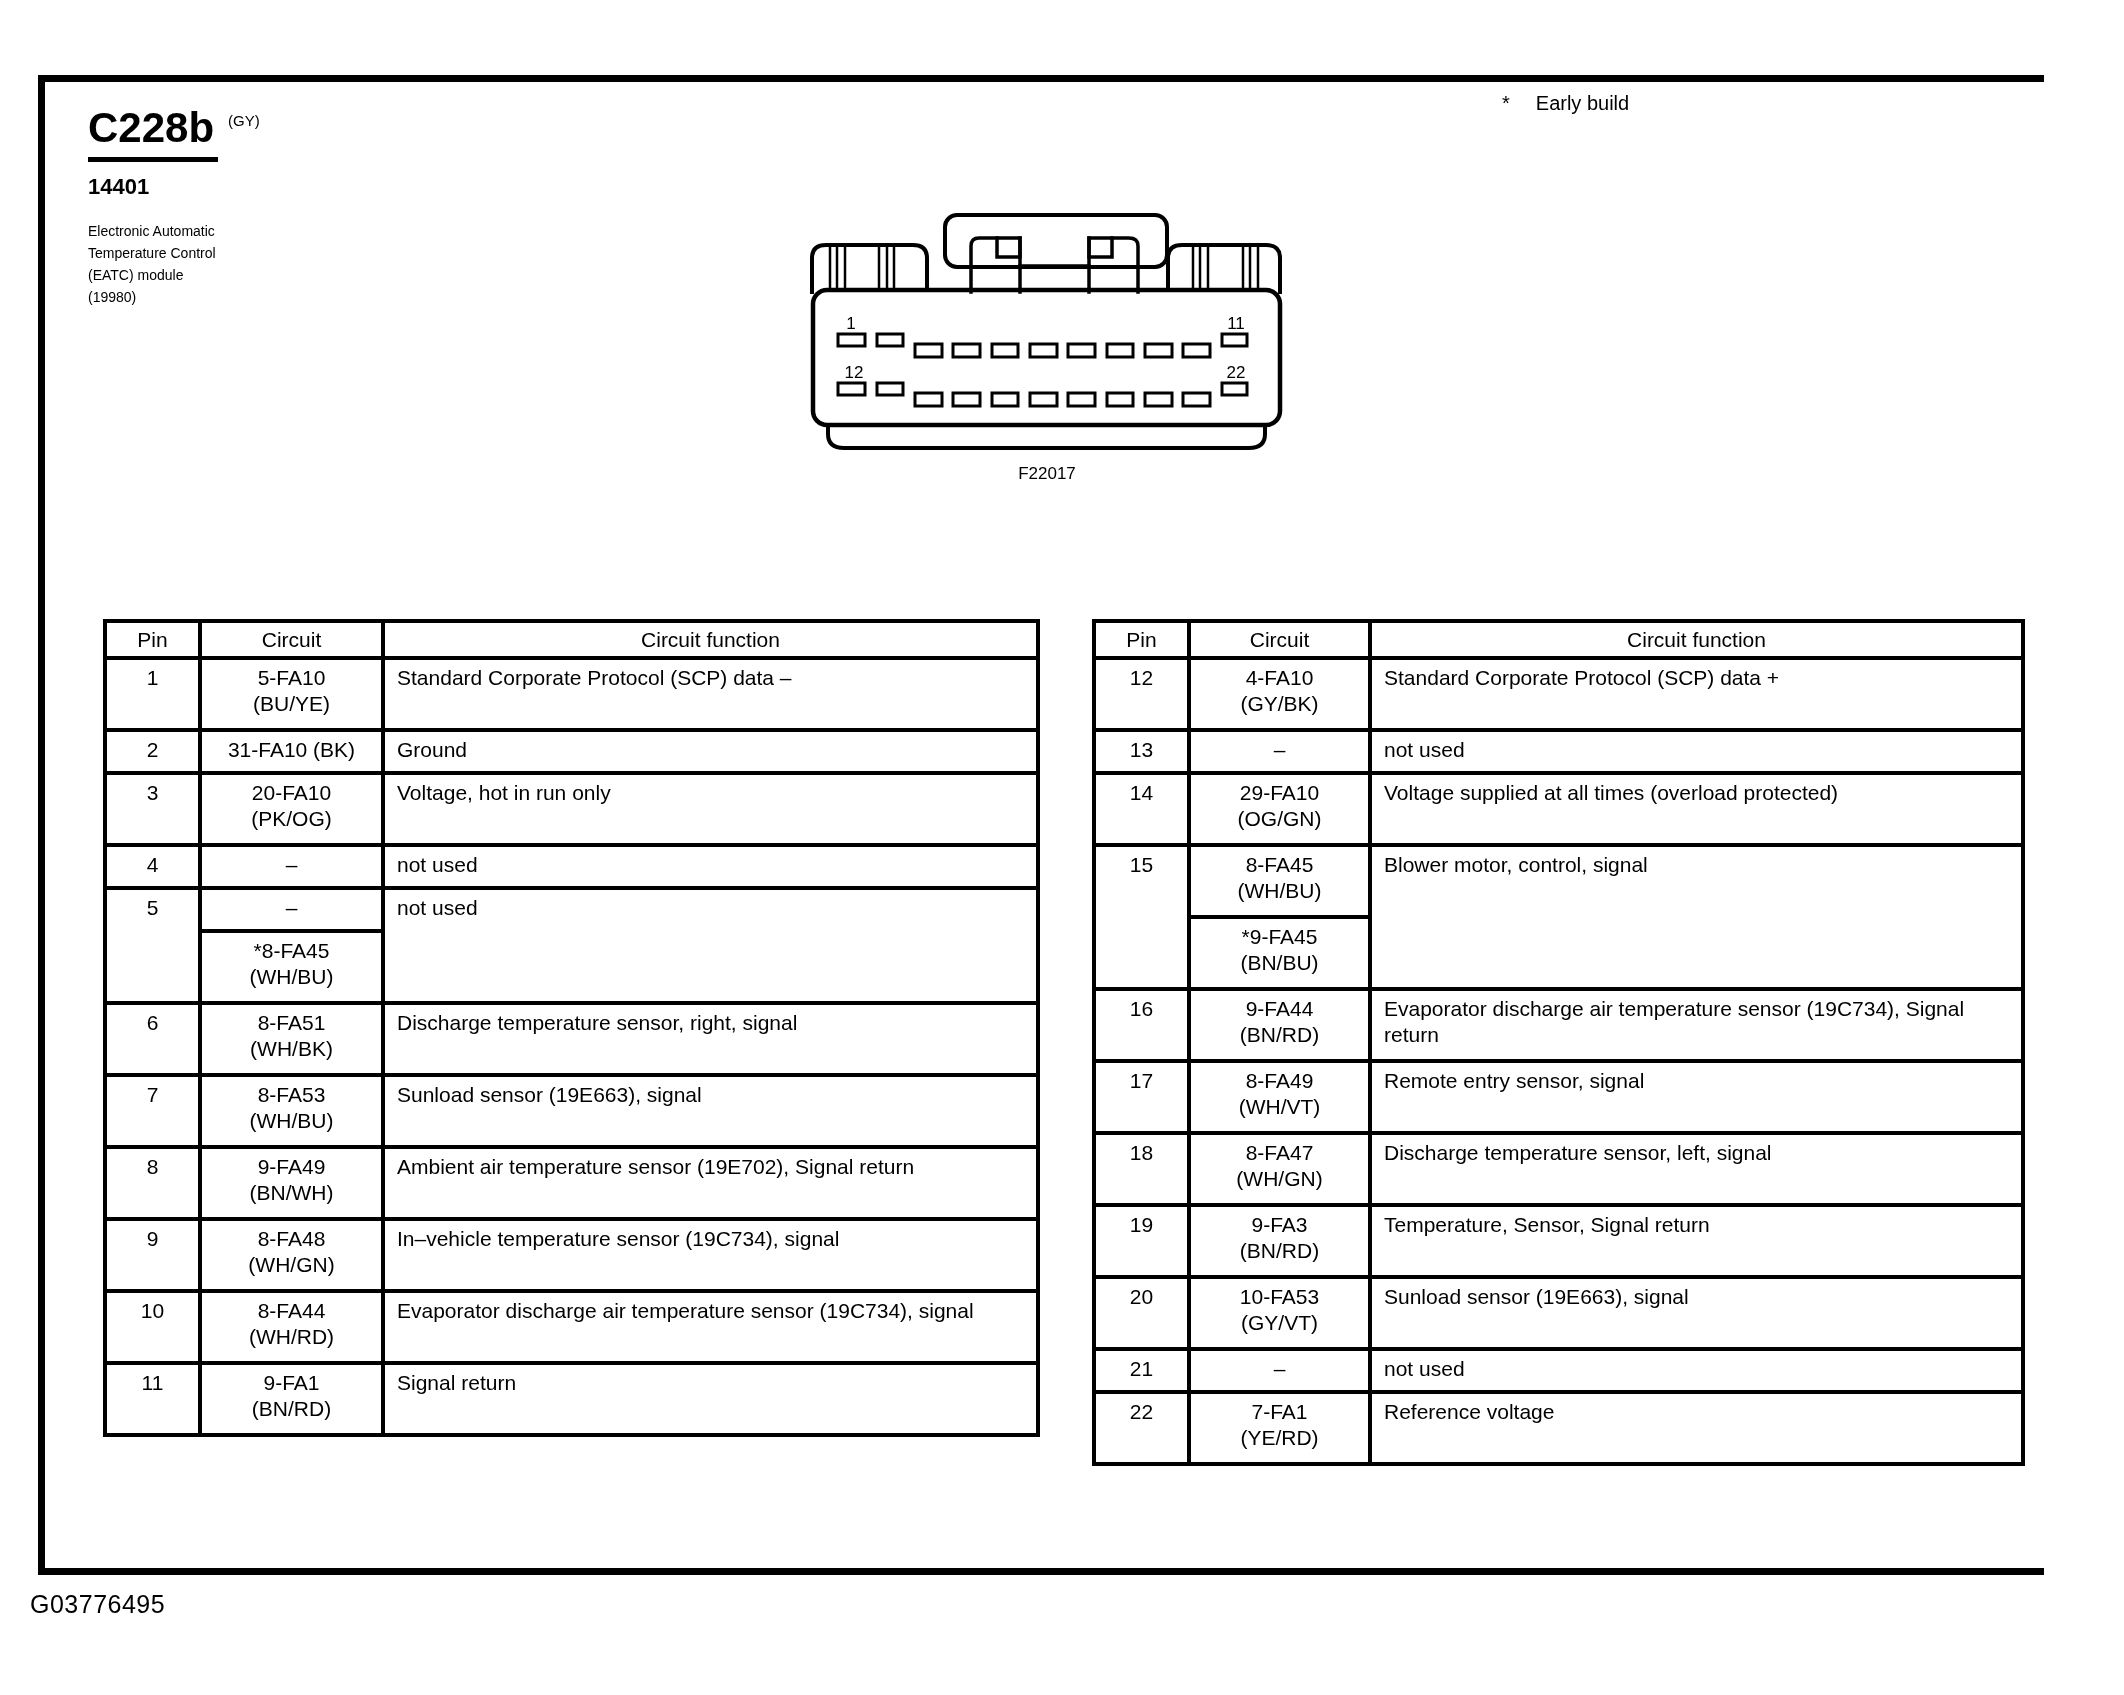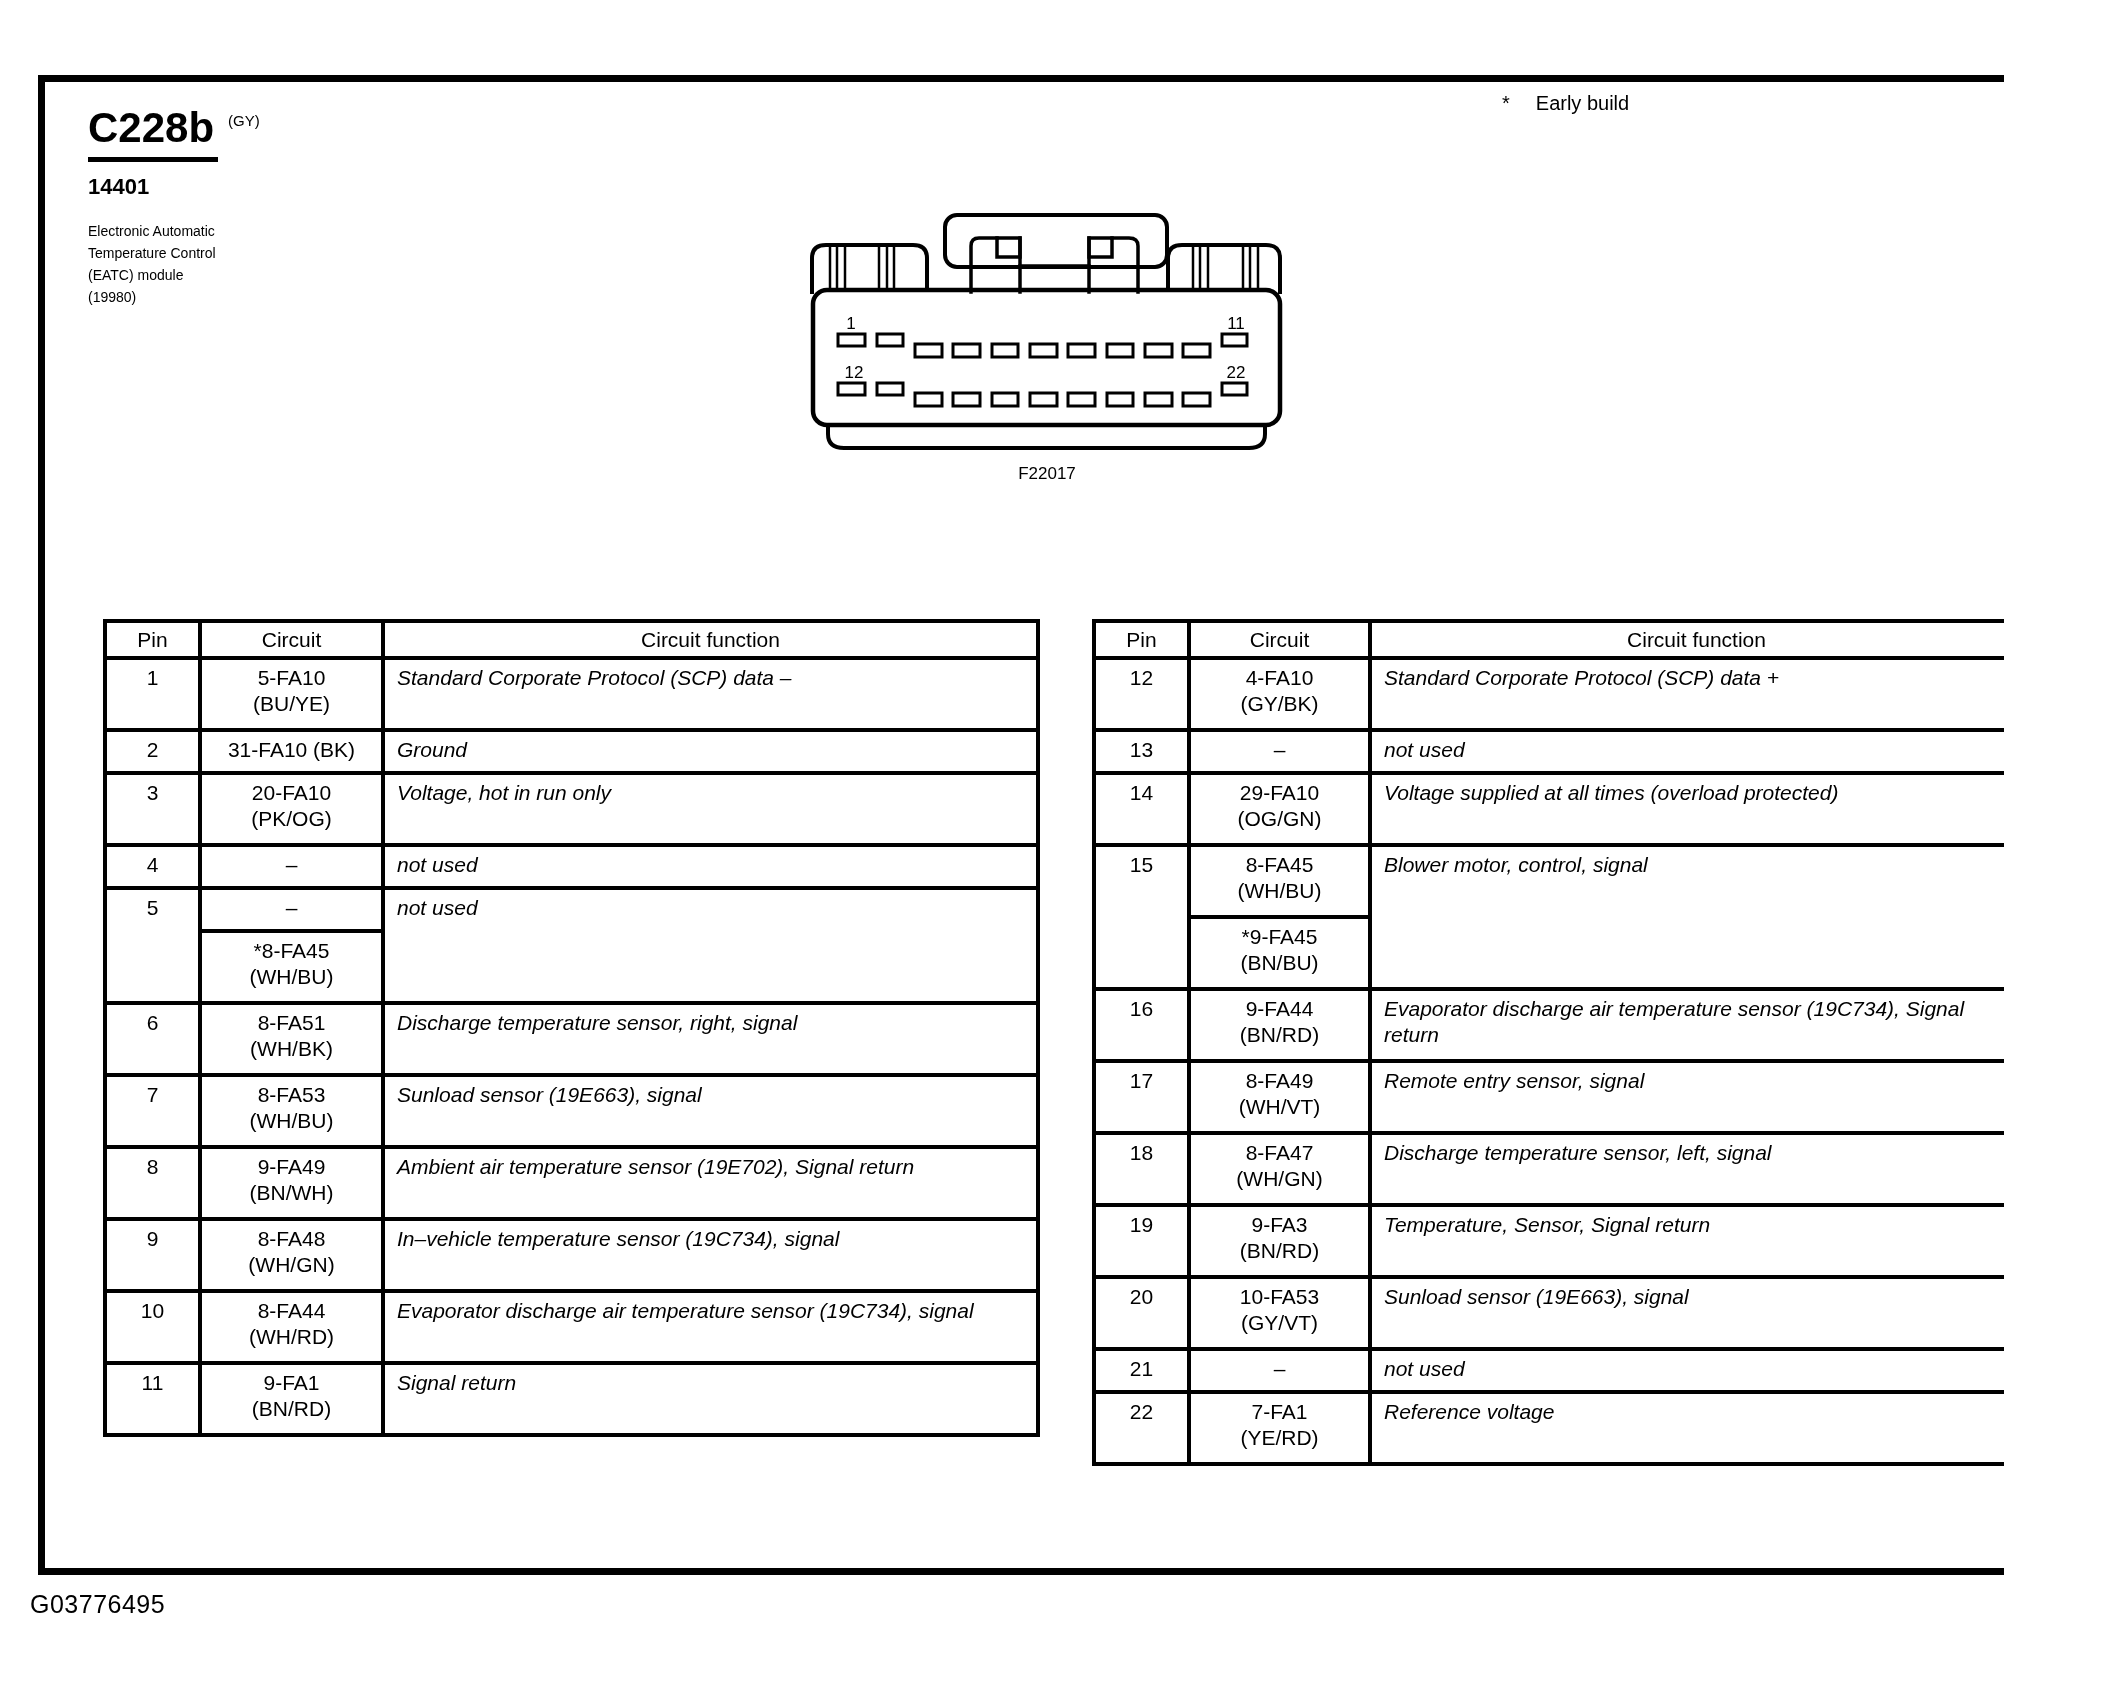--- a/index.html
+++ b/index.html
@@ -1,18 +1,18 @@
 <!DOCTYPE html>
 <html><head>
 <meta charset="utf-8">
 <style>
   html,body { margin:0; padding:0; background:#ffffff; }
   .page {
     position:relative; width:2004px; height:1695px; background:#ffffff;
-    font-family:"Liberation Sans", sans-serif; color:#000; overflow:hidden;
+    font-family:"Liberation Sans", sans-serif; color:#000; overflow:hidden;padding-left:40px;
   }
   .frame {
     position:absolute; left:38px; top:75px; width:2048px; height:1500px;
     border:7px solid #000; box-sizing:border-box;
   }
   .titleblock { position:absolute; left:88px; top:105px; }
   .cid {
     font-size:42px; font-weight:bold; display:inline-block;
     border-bottom:5px solid #000; padding:0 4px 6px 0; line-height:1.1;
   }
@@ -26,21 +26,21 @@
     position:absolute; border-collapse:collapse; table-layout:fixed;
     font-size:21px; line-height:26px; background:#fff;
   }
   #left-table  { left:103px;  top:619px; width:933px; }
   #right-table { left:1092px; top:619px; width:929px; }
   .pintable th, .pintable td { border:4px solid #000; padding:0; }
   .pintable th { font-weight:normal; text-align:center; height:29px; padding:2px 2px; font-size:21px; }
   .pintable td { vertical-align:top; }
   td.c-pin { text-align:center; padding-top:5px; }
   td.c-cir { text-align:center; padding-top:5px; }
-  td.c-fn  { text-align:left; padding:5px 10px 0 12px;font-style:italic; }
+  td.c-fn  { text-align:left; padding:5px 10px 0 12px; }
   tr.h1 { height:43px; }
   tr.h2 { height:72px; }
   .footer-id { position:absolute; left:30px; top:1590px; font-size:25px; letter-spacing:0.5px; }
 </style>
 </head>
 <body>
 
 <div class="page">
 
   <div class="frame"></div>

